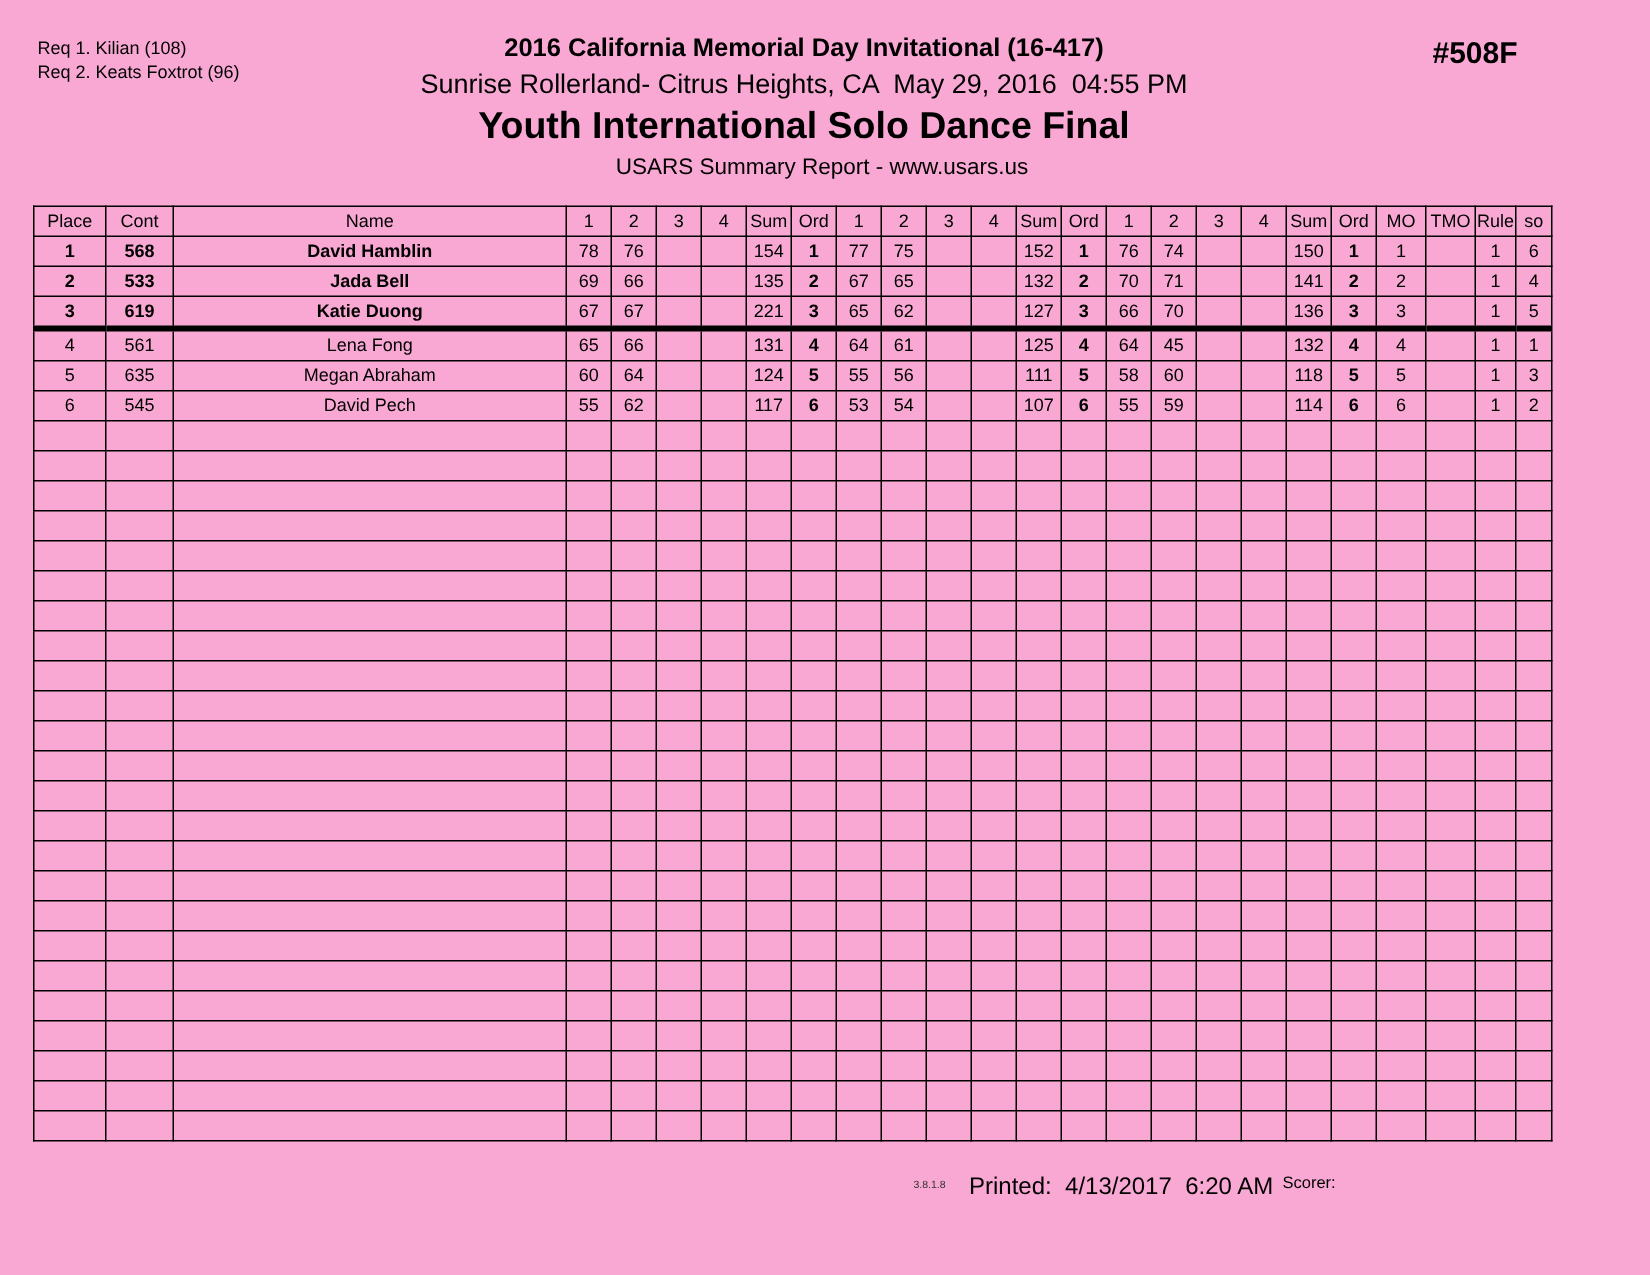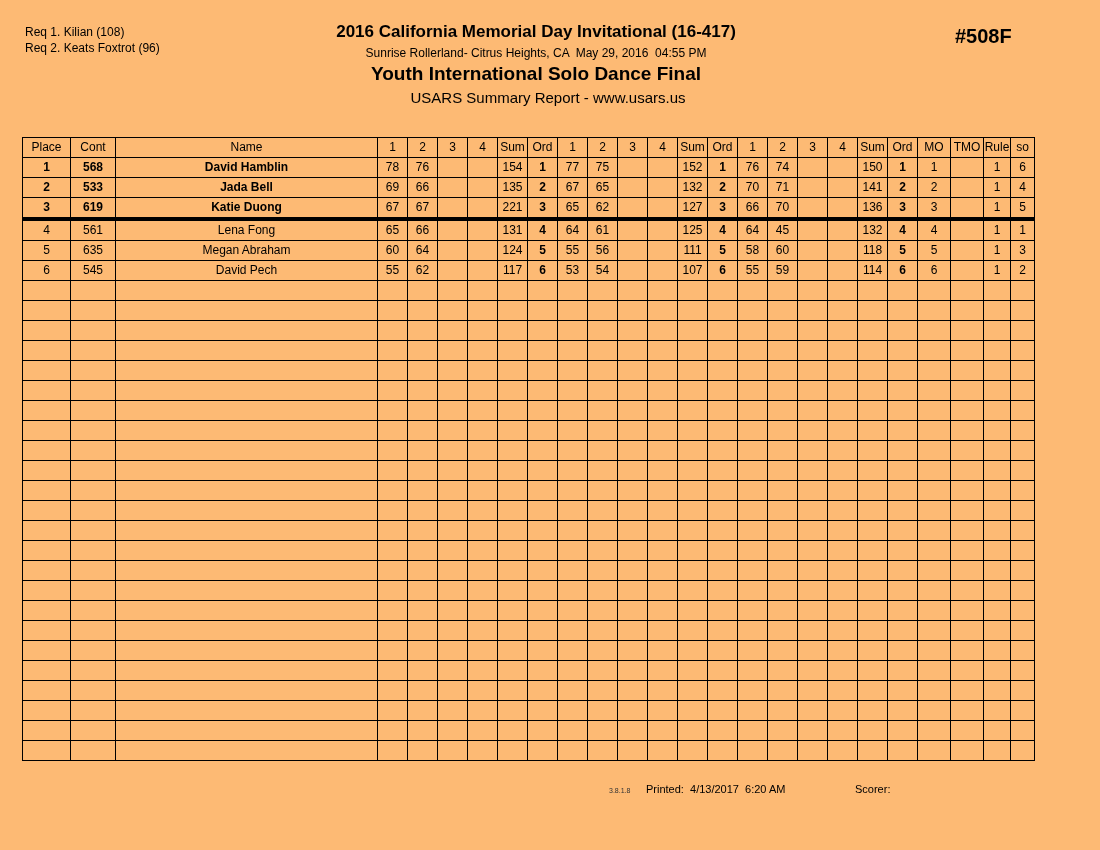--- a/index.html
+++ b/index.html
@@ -1,28 +1,28 @@
 <!DOCTYPE html>
 <html><head>
 <meta charset="utf-8">
 <style>
   html,body { margin:0; padding:0; background:#ffffff; }
   .page {
-    position:relative; width:1100px; height:850px; background:#fdba74;
+    position:relative; width:1100px; height:850px; background:#f9a8d4;
     font-family:"Liberation Sans", sans-serif; color:#000; overflow:hidden;
   }
   .pre { white-space:pre; }
 
   
   .req-block { position:absolute; left:25px; top:24px; font-size:12px; line-height:16px; }
   .event-number { position:absolute; left:955px; top:25px; font-size:20px; font-weight:bold; }
   .titles { position:absolute; left:0; top:22px; width:1072px; text-align:center; }
   .t1 { font-size:17px; font-weight:bold; }
-  .t2 { font-size:12px; margin-top:4px; }
-  .t3 { font-size:19px; font-weight:bold; margin-top:3px; }
+  .t2 { font-size:18px; margin-top:4px; }
+  .t3 { font-size:25px; font-weight:bold; margin-top:3px; }
   .t4 { font-size:15px; margin-top:4px;padding-left:24px; }
 
   
   table.results { position:absolute; left:22px; top:137px; border-collapse:collapse; table-layout:fixed; }
   table.results td {
     border:1px solid #000; height:19px; line-height:19px; padding:0;
     font-size:12px; overflow:hidden; white-space:nowrap; text-align:center;
   }
   tr.jrow td { height:20px; line-height:20px; }
   td.sp { border:none; }
@@ -35,21 +35,21 @@
   td.cont  { text-align:center; }
   td.name  { text-align:left; padding-left:8px; }
   td.score { text-align:left; padding-left:3px; }
   td.sum   { text-align:right; padding-right:3px; }
   td.rule  { text-align:right; padding-right:4px; }
   tr.bold .b { font-weight:bold; }
   tr.thick td { border-bottom:4px solid #000; }
 
   
   .version { position:absolute; left:609px; top:787px; font-size:7px; color:#333; }
-  .printed { position:absolute; left:646px; top:783px; font-size:11px; }
+  .printed { position:absolute; left:646px; top:783px; font-size:16px; }
   .scorer  { position:absolute; left:855px; top:783px; font-size:11px; }
 </style>
 </head>
 <body>
 
 <div class="page">
 
   <div class="req-block">
     <div class="pre">Req 1. Kilian (108)</div>
     <div class="pre">Req 2. Keats Foxtrot (96)</div>

